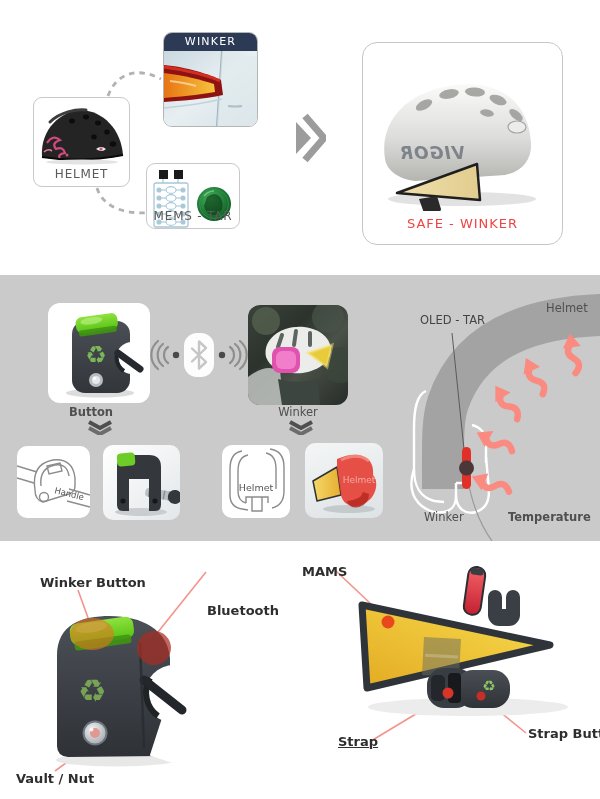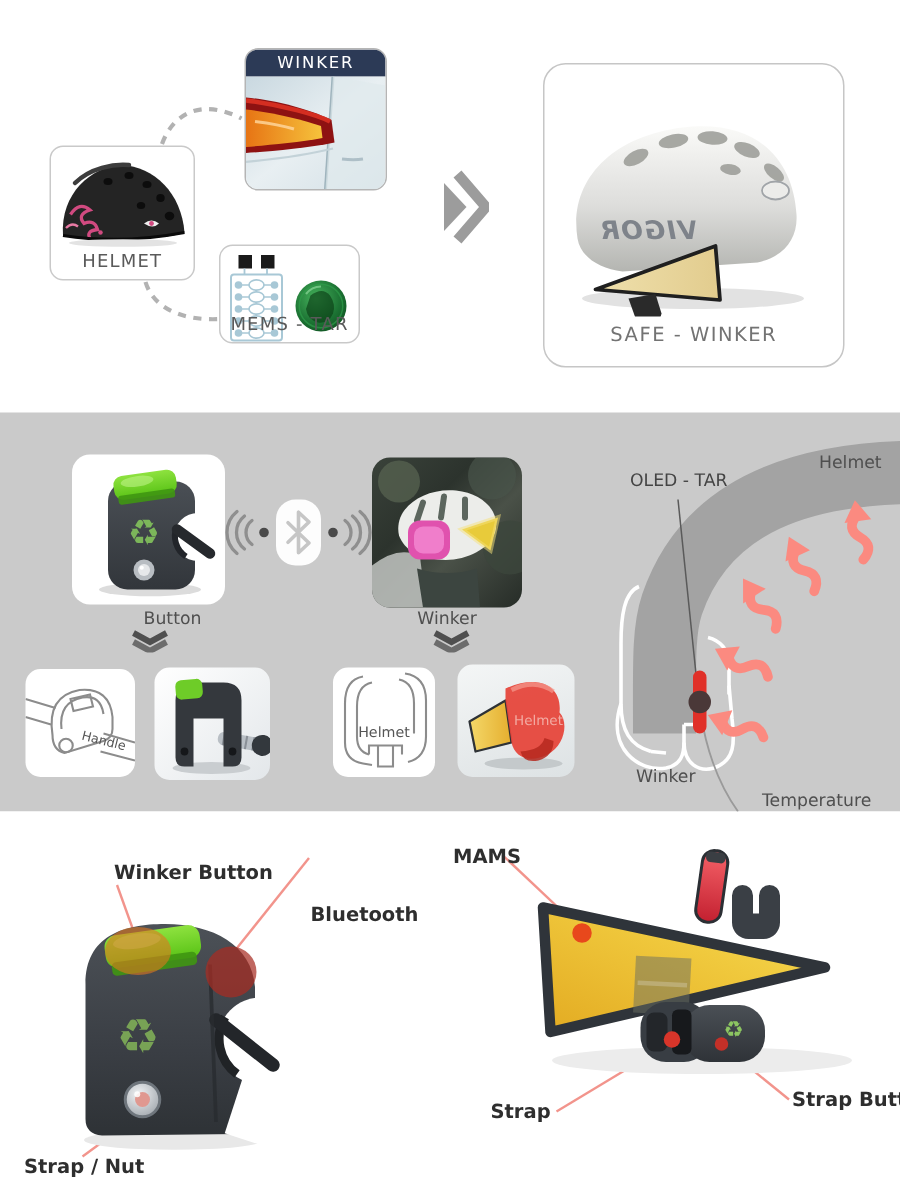--- a/index.html
+++ b/index.html
@@ -161,21 +161,21 @@
         <ellipse cx="131" cy="49" rx="9" ry="4.5" transform="rotate(22 131 49)"></ellipse>
         <ellipse cx="149" cy="64" rx="8" ry="4" transform="rotate(40 149 64)"></ellipse>
         <ellipse cx="120" cy="62" rx="7" ry="3.5" transform="rotate(10 120 62)"></ellipse>
       </g>
       <path d="M40,46 C60,32 100,26 140,36" stroke="#ffffff" stroke-width="3" fill="none" opacity="0.7"></path>
       <ellipse cx="150" cy="76" rx="9" ry="6" fill="#ececea" stroke="#a0a4a8" stroke-width="1.2"></ellipse>
       <text x="0" y="0" transform="translate(98,108) scale(-1,1)" font-size="17" font-style="italic" font-weight="bold" fill="#7e838a" letter-spacing="1">VIGOR</text>
       <polygon points="30,142 110,113 113,149" fill="url(#wingy)" stroke="#1f1f1f" stroke-width="2.5" stroke-linejoin="round"></polygon>
       <path d="M52,148 l18,-3 l4,13 q-1,6 -8,6 l-9,-2 z" fill="#2a2a2a"></path>
     </svg>
-    <div class="abs" style="left:0;bottom:13px;width:100%;color:#737373;font-size:13px;letter-spacing:1px;text-align:center;">SAFE - WINKER</div>
+    <div class="abs" style="left:0;bottom:13px;width:100%;color:#ef4444;font-size:13px;letter-spacing:1px;text-align:center;">SAFE - WINKER</div>
   </div>
 
   <svg class="abs" style="left:390px;top:275px" width="210" height="266" viewBox="0 0 210 266">
     <defs>
       <g id="sqarrow">
         <path d="M7,36 Q16,28 7,21 Q-2,14 7,6" stroke="#fb8a80" stroke-width="6.5" fill="none" stroke-linecap="round"></path>
         <polygon points="-2,10 16,10 7,-4" fill="#fb8a80"></polygon>
       </g>
     </defs>
     <path d="M212,40 C150,42 82,58 58,128 C52,146 53,168 53,214" fill="none" stroke="#a3a3a3" stroke-width="42"></path>
@@ -194,21 +194,21 @@
       <use href="#sqarrow" transform="translate(176,62) rotate(-8 9 18)"></use>
       <use href="#sqarrow" transform="translate(138,84) rotate(-25 9 18)"></use>
       <use href="#sqarrow" transform="translate(110,110) rotate(-33 9 18)"></use>
       <use href="#sqarrow" transform="translate(98,148) rotate(-62 9 18)"></use>
       <use href="#sqarrow" transform="translate(94,190) rotate(-68 9 18)"></use>
     </g>
   </svg>
   <div class="abs lbl" style="left:420px;top:313px;color:#444;">OLED - TAR</div>
   <div class="abs lbl" style="left:546px;top:301px;">Helmet</div>
   <div class="abs lbl" style="left:424px;top:510px;">Winker</div>
-  <div class="abs lbl" style="left:508px;top:526px;">Temperature</div>
+  <div class="abs lbl" style="left:508px;top:510px;font-weight:bold;">Temperature</div>
 
   <div class="abs card-flat" style="left:48px;top:303px;width:102px;height:100px;">
     <svg class="abs" style="left:0;top:0" width="102" height="100" viewBox="0 0 102 100">
       <defs>
         <linearGradient id="sm-body" x1="0" y1="0" x2="0" y2="1">
           <stop offset="0" stop-color="#4a4f55"></stop>
             <stop offset="1" stop-color="#32363b"></stop>
         </linearGradient>
         <linearGradient id="sm-green" x1="0" y1="0" x2="0" y2="1">
           <stop offset="0" stop-color="#8ee23f"></stop>
@@ -224,21 +224,21 @@
         <rect x="28" y="12" width="42" height="16" rx="6" fill="url(#sm-green)"></rect>
         <rect x="30" y="25" width="38" height="6" rx="2" fill="#3f9612" opacity="0.9"></rect>
         <ellipse cx="44" cy="17" rx="11" ry="3.5" fill="#c2f58e" opacity="0.55"></ellipse>
       </g>
       <text x="48" y="60" font-size="24" fill="#7cb65a" text-anchor="middle">♻</text>
       <circle cx="48" cy="77" r="7" fill="#b8bdc2"></circle>
       <circle cx="48" cy="77" r="4" fill="#e6e8ea"></circle>
       <circle cx="46.5" cy="75.5" r="1.4" fill="#ffffff"></circle>
     </svg>
   </div>
-  <div class="abs lbl ctr" style="left:64px;top:405px;width:102px;">Button</div>
+  <div class="abs lbl ctr" style="left:40px;top:405px;width:102px;font-weight:bold;">Button</div>
   <svg class="abs" style="left:87px;top:420px" width="26" height="15" viewBox="0 0 26 15">
     <path d="M2,2 L13,8 L24,2" stroke="#4f4f4f" stroke-width="4" fill="none"></path>
     <path d="M2,8 L13,14 L24,8" stroke="#6c6c6c" stroke-width="4" fill="none"></path>
   </svg>
 
   <svg class="abs" style="left:130px;top:327px" width="122" height="58" viewBox="0 0 122 58">
     <g stroke="#8f8f8f" stroke-width="2.2" fill="none" stroke-linecap="round">
       <path d="M38,20 A 10 10 0 0 0 38,36"></path>
       <path d="M33,17 A 14 14 0 0 0 33,39"></path>
       <path d="M28,14 A 18 18 0 0 0 28,42"></path>
@@ -415,20 +415,20 @@
     <rect x="129" y="113" width="46" height="40" rx="17" fill="#383d43"></rect>
     <rect x="158" y="115" width="54" height="38" rx="17" fill="url(#clampgrad)"></rect>
     <rect x="150" y="118" width="13" height="30" rx="4" fill="#17191c"></rect>
     <rect x="133" y="120" width="14" height="26" rx="5" fill="#23262a"></rect>
     <text x="191" y="136" font-size="15" fill="#8cc561" text-anchor="middle">♻</text>
     <circle cx="90" cy="67" r="6.5" fill="#e8481c"></circle>
     <circle cx="150" cy="138" r="5.5" fill="#d8352a"></circle>
     <circle cx="183" cy="141" r="4.5" fill="#c43028"></circle>
   </svg>
 
-  <div class="abs blbl" style="left:40px;top:575px;margin-left:36px;">Winker Button</div>
+  <div class="abs blbl" style="left:40px;top:575px;">Winker Button</div>
   <div class="abs blbl" style="left:207px;top:579px;margin-top:24px;">Bluetooth</div>
-  <div class="abs blbl" style="left:16px;top:771px;">Strap / Nut</div>
+  <div class="abs blbl" style="left:16px;top:771px;">Vault / Nut</div>
   <div class="abs blbl" style="left:302px;top:564px;">MAMS</div>
-  <div class="abs blbl" style="left:327px;top:734px;">Strap</div>
+  <div class="abs blbl" style="left:338px;top:734px;text-decoration:underline;">Strap</div>
   <div class="abs blbl" style="left:528px;top:726px;">Strap Button</div>
 
 </div>
 
 </body></html>

